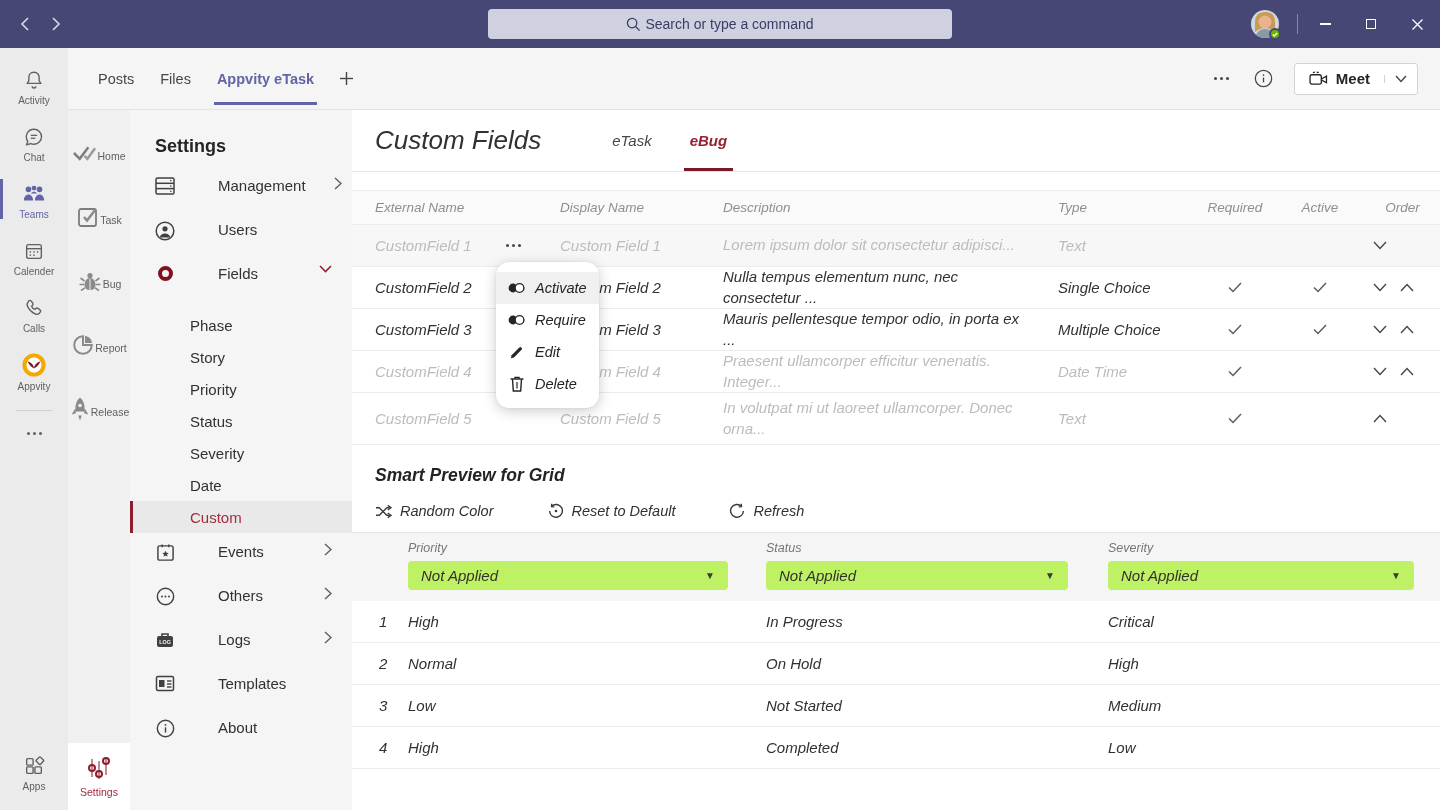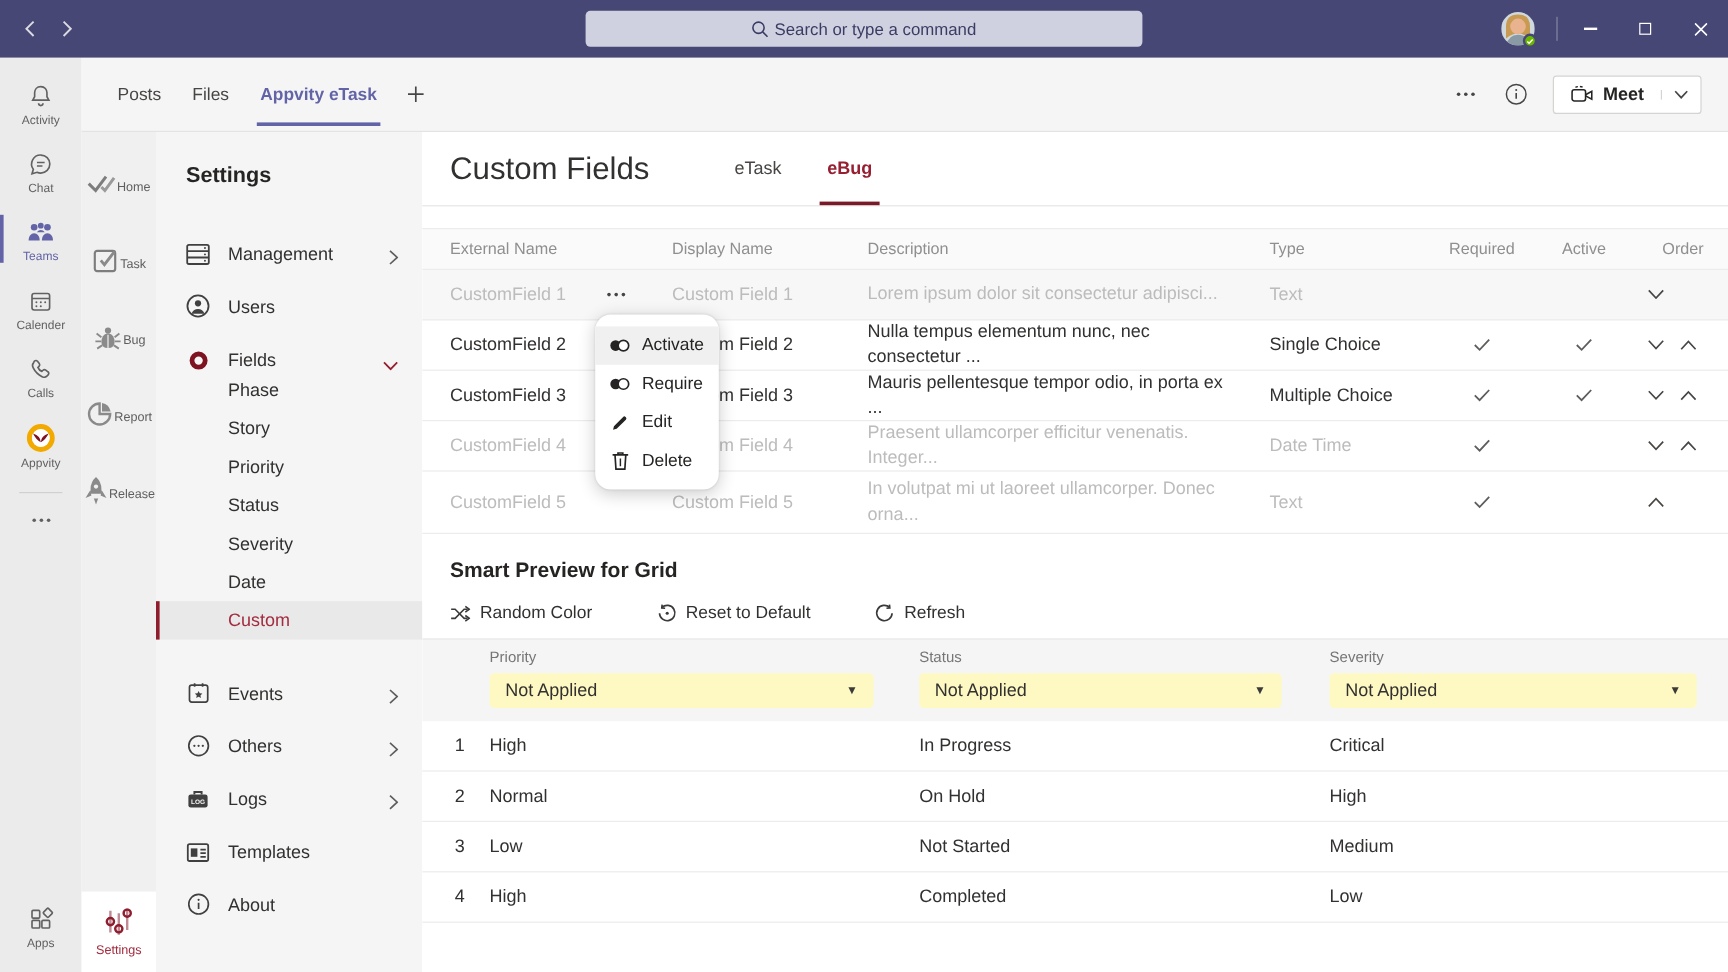--- a/index.html
+++ b/index.html
@@ -59,33 +59,33 @@
   
   .app-rail { width:62px; background:#f0f0f0; display:flex; flex-direction:column; align-items:center; padding-top:14px; flex:none; }
   .ar-item { width:62px; height:58px; margin-bottom:6px; display:flex; flex-direction:row; align-items:center; justify-content:center; color:#5f5f5f; cursor:pointer; }
   .ar-item .lbl { font-size:10.5px; margin-top:5px; color:#5f5f5f; }
   .ar-settings { margin-top:auto; width:62px; padding:10px 0 12px; background:#fff; display:flex; flex-direction:column; align-items:center; color:#8e1e2e; cursor:pointer; }
   .ar-settings .lbl { font-size:10.5px; margin-top:5px; color:#a32c3f; }
 
   
   .settings-nav { width:222px; background:#f5f5f5; flex:none; padding-top:26px; overflow:hidden; }
   .sn-title { font-size:18px; font-weight:700; color:#252423; margin:0 0 20px 25px; }
-  .sn-item { height:44px; display:flex; align-items:flex-end; padding:0 20px 0 25px; cursor:pointer; color:#323130; }
+  .sn-item { height:44px; display:flex; align-items:flex-start; padding:0 20px 0 25px; cursor:pointer; color:#323130;gap:28px; }
   .sn-item .ic { color:#404040; width:20px; display:flex; justify-content:center; }
   .sn-item .lbl { margin-left:15px; font-size:15px; }
   .sn-item .chev { margin-left:auto; color:#605e5c; }
   .sn-item.fields .ic { color:#7e1220; }
   .sn-item.fields .chev { color:#962032; }
   .sn-sub { height:32px; display:flex; align-items:center; padding-left:60px; font-size:15px; color:#323130; cursor:pointer; position:relative; }
   .sn-sub.selected { background:#e9e9e9; color:#a32c3f; }
   .sn-sub.selected::before { content:""; position:absolute; left:0; top:0; bottom:0; width:3px; background:#8e1e2e; }
   .sn-gap { height:10px; }
 
   
-  .main { flex:1; background:#fff; position:relative; min-width:0; }
+  .main { flex:1; background:#fff; position:relative; min-width:0;font-style:italic; }
   .mc-header { height:62px; border-bottom:1px solid #e5e5e5; display:flex; align-items:stretch; padding-left:23px; }
   .mc-title { font-size:26px; font-weight:400; color:#323130; align-self:center; margin-right:52px; }
   .mc-tabs { display:flex; align-items:stretch; }
   .mc-tab { display:flex; align-items:center; padding:0 19px; font-size:15px; color:#484644; cursor:pointer; position:relative; }
   .mc-tab.active { color:#962032; font-weight:700; }
   .mc-tab.active::after { content:""; position:absolute; left:13px; right:13px; bottom:0; height:3px; background:#7a1a28; }
 
   .cf-grid { padding-left:23px; display:grid; grid-template-columns:185px 163px 335px 137px 80px 90px 75px; align-items:center; }
   .cf-thead { margin-top:18px; height:35px; background:#fafafa; border-top:1px solid #ececec; border-bottom:1px solid #ececec; color:#8f8f8f; font-size:13.5px; }
   .cf-row { min-height:42px; border-bottom:1px solid #ececec; font-size:15px; color:#323130; position:relative; }
@@ -107,21 +107,21 @@
 
   
   .sp-title { margin:20px 0 0 23px; font-size:17.5px; font-weight:700; color:#252423; }
   .sp-toolbar { display:flex; align-items:center; gap:54px; margin:17px 0 13px 23px; }
   .sp-btn { display:flex; align-items:center; gap:8px; font-size:14.5px; color:#323130; cursor:pointer; }
   .sp-btn .ic { color:#3b3a39; }
   .sp-grid { display:grid; grid-template-columns:56px 358px 342px 1fr; align-items:center; }
   .sp-filterband { background:#f5f5f5; border-top:1px solid #e8e8e8; padding:8px 0 11px; align-items:stretch; }
   .sp-filter { display:flex; flex-direction:column; }
   .sp-filter .flabel { font-size:12.5px; color:#767676; margin-bottom:6px; }
-  .dd { height:29px; background:#fef9c3; border-radius:4px; display:flex; align-items:center; padding:0 13px; cursor:pointer; }
+  .dd { height:29px; background:#bef264; border-radius:4px; display:flex; align-items:center; padding:0 13px; cursor:pointer; }
   .dd .val { font-size:15px; color:#323130; }
   .dd .tri { margin-left:auto; font-size:10px; color:#3b3a39; }
   .pr2 { padding-right:38px; } .pr3 { padding-right:40px; } .pr4 { padding-right:26px; }
   .sp-row { height:42px; border-bottom:1px solid #ececec; font-size:15px; color:#323130; }
   .sp-num { padding-left:27px; }
 </style>
 </head>
 <body>
 
 <div class="topbar">

